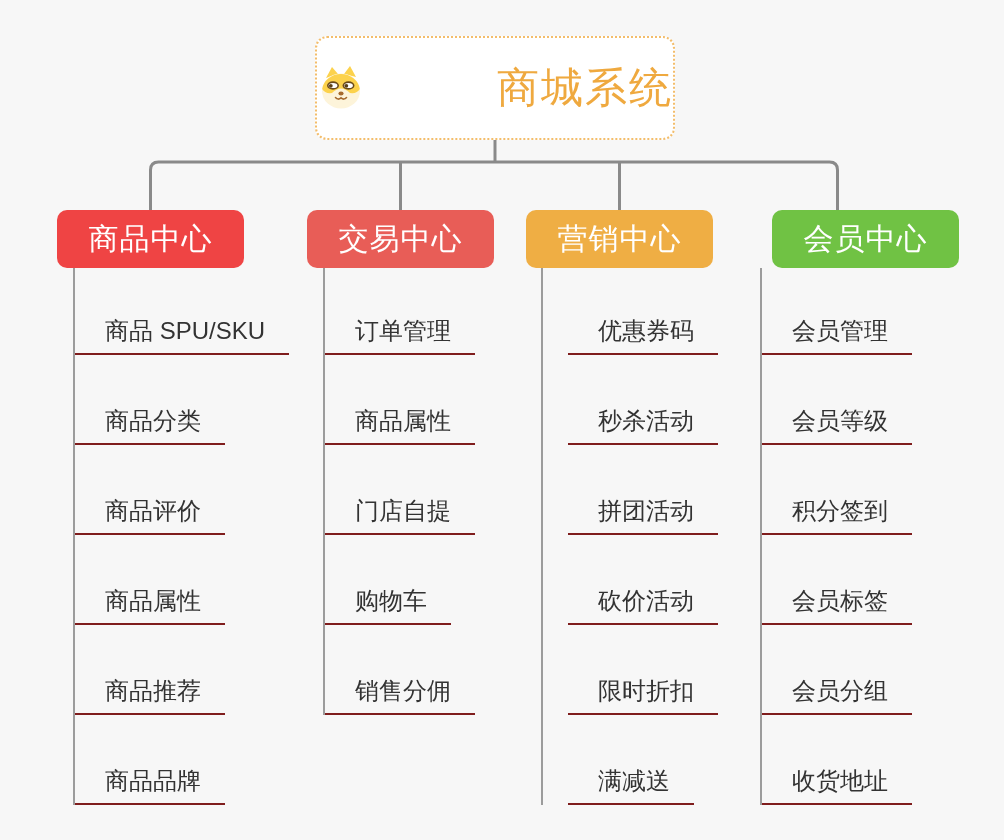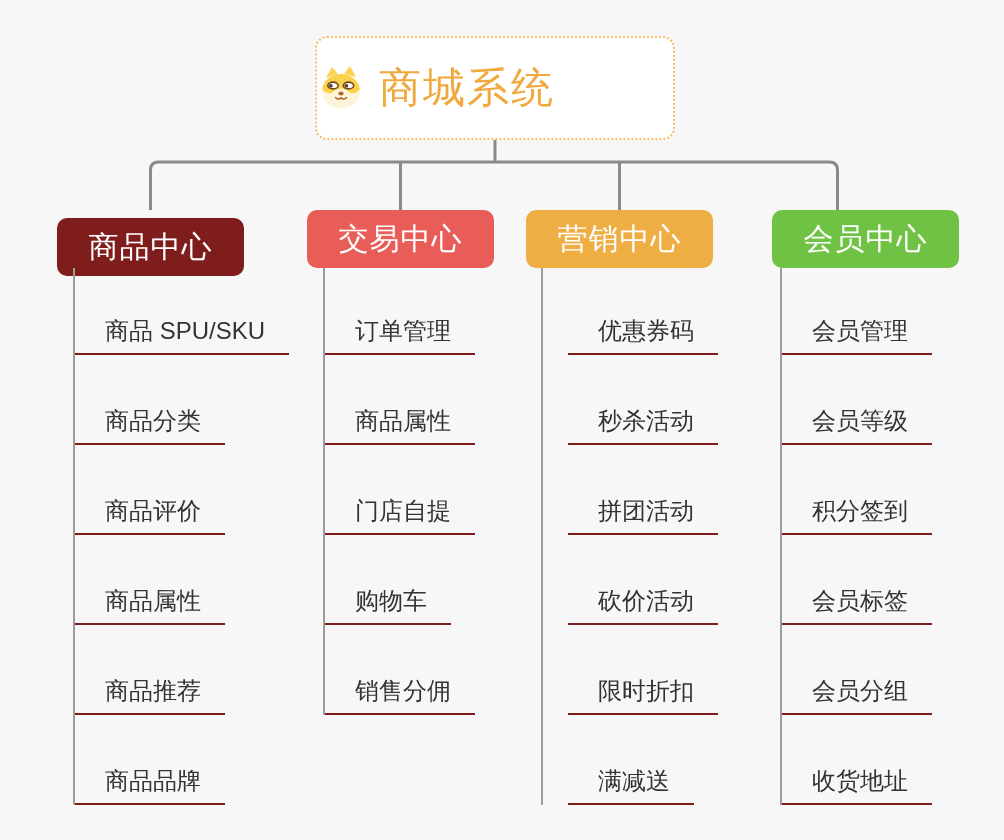--- a/index.html
+++ b/index.html
@@ -18,21 +18,21 @@
     pointer-events:none;
   }
   
   .root-node{
     position:absolute;left:315px;top:36px;
     width:360px;height:104px;
     background:#ffffff;
     border:2px dotted #f3bd6b;
     border-radius:12px;
     box-sizing:border-box;
-    display:flex;align-items:center;justify-content:flex-start;
+    display:flex;align-items:center;justify-content:space-between;
     gap:14px;
     cursor:pointer;
   }
   .root-title{
     font-size:42px;
     letter-spacing:2px;
     color:#efa93f;
     white-space:nowrap;
   }
   .root-icon{width:48px;height:48px;flex:0 0 auto;}
@@ -93,21 +93,21 @@
       <ellipse cx="16" cy="21.5" rx="5.2" ry="3.4" fill="#ffffff" stroke="#6b4a1b" stroke-width="1.6"></ellipse>
       <ellipse cx="31.5" cy="21.5" rx="5.2" ry="3.4" fill="#ffffff" stroke="#6b4a1b" stroke-width="1.6"></ellipse>
       <circle cx="13.8" cy="21.8" r="1.9" fill="#5b4016"></circle>
       <circle cx="29.3" cy="21.8" r="1.9" fill="#5b4016"></circle>
       <ellipse cx="24" cy="29.5" rx="2.6" ry="1.9" fill="#a66a2e"></ellipse>
       <path d="M18.5,33.5 Q21,36.5 24,33.8 Q27,36.5 29.5,33.5" stroke="#a66a2e" stroke-width="1.6" fill="none" stroke-linecap="round"></path>
     </svg>
     <span class="root-title">商城系统</span>
   </div>
 
-  <div class="branch-box" style="left: 57px; background: #7f1d1d; margin-top: 8px;">
+  <div class="branch-box" style="left: 57px; background: #ef4444;">
     <span>商品中心</span>
   </div>
   <div class="items" style="left:73px;">
     <div class="item">
         <span class="label">商品 SPU/SKU</span>
       </div>
     <div class="item">
         <span class="label">商品分类</span>
       </div>
     <div class="item">
@@ -165,21 +165,21 @@
         <span class="label">限时折扣</span>
       </div>
     <div class="item">
         <span class="label">满减送</span>
       </div>
   </div>
 
   <div class="branch-box" style="left: 744px; background: rgb(112, 194, 68); margin-left: 28px;">
     <span>会员中心</span>
   </div>
-  <div class="items" style="left:760px;margin-left:20px;">
+  <div class="items" style="left:760px;">
     <div class="item">
         <span class="label">会员管理</span>
       </div>
     <div class="item">
         <span class="label">会员等级</span>
       </div>
     <div class="item">
         <span class="label">积分签到</span>
       </div>
     <div class="item">

